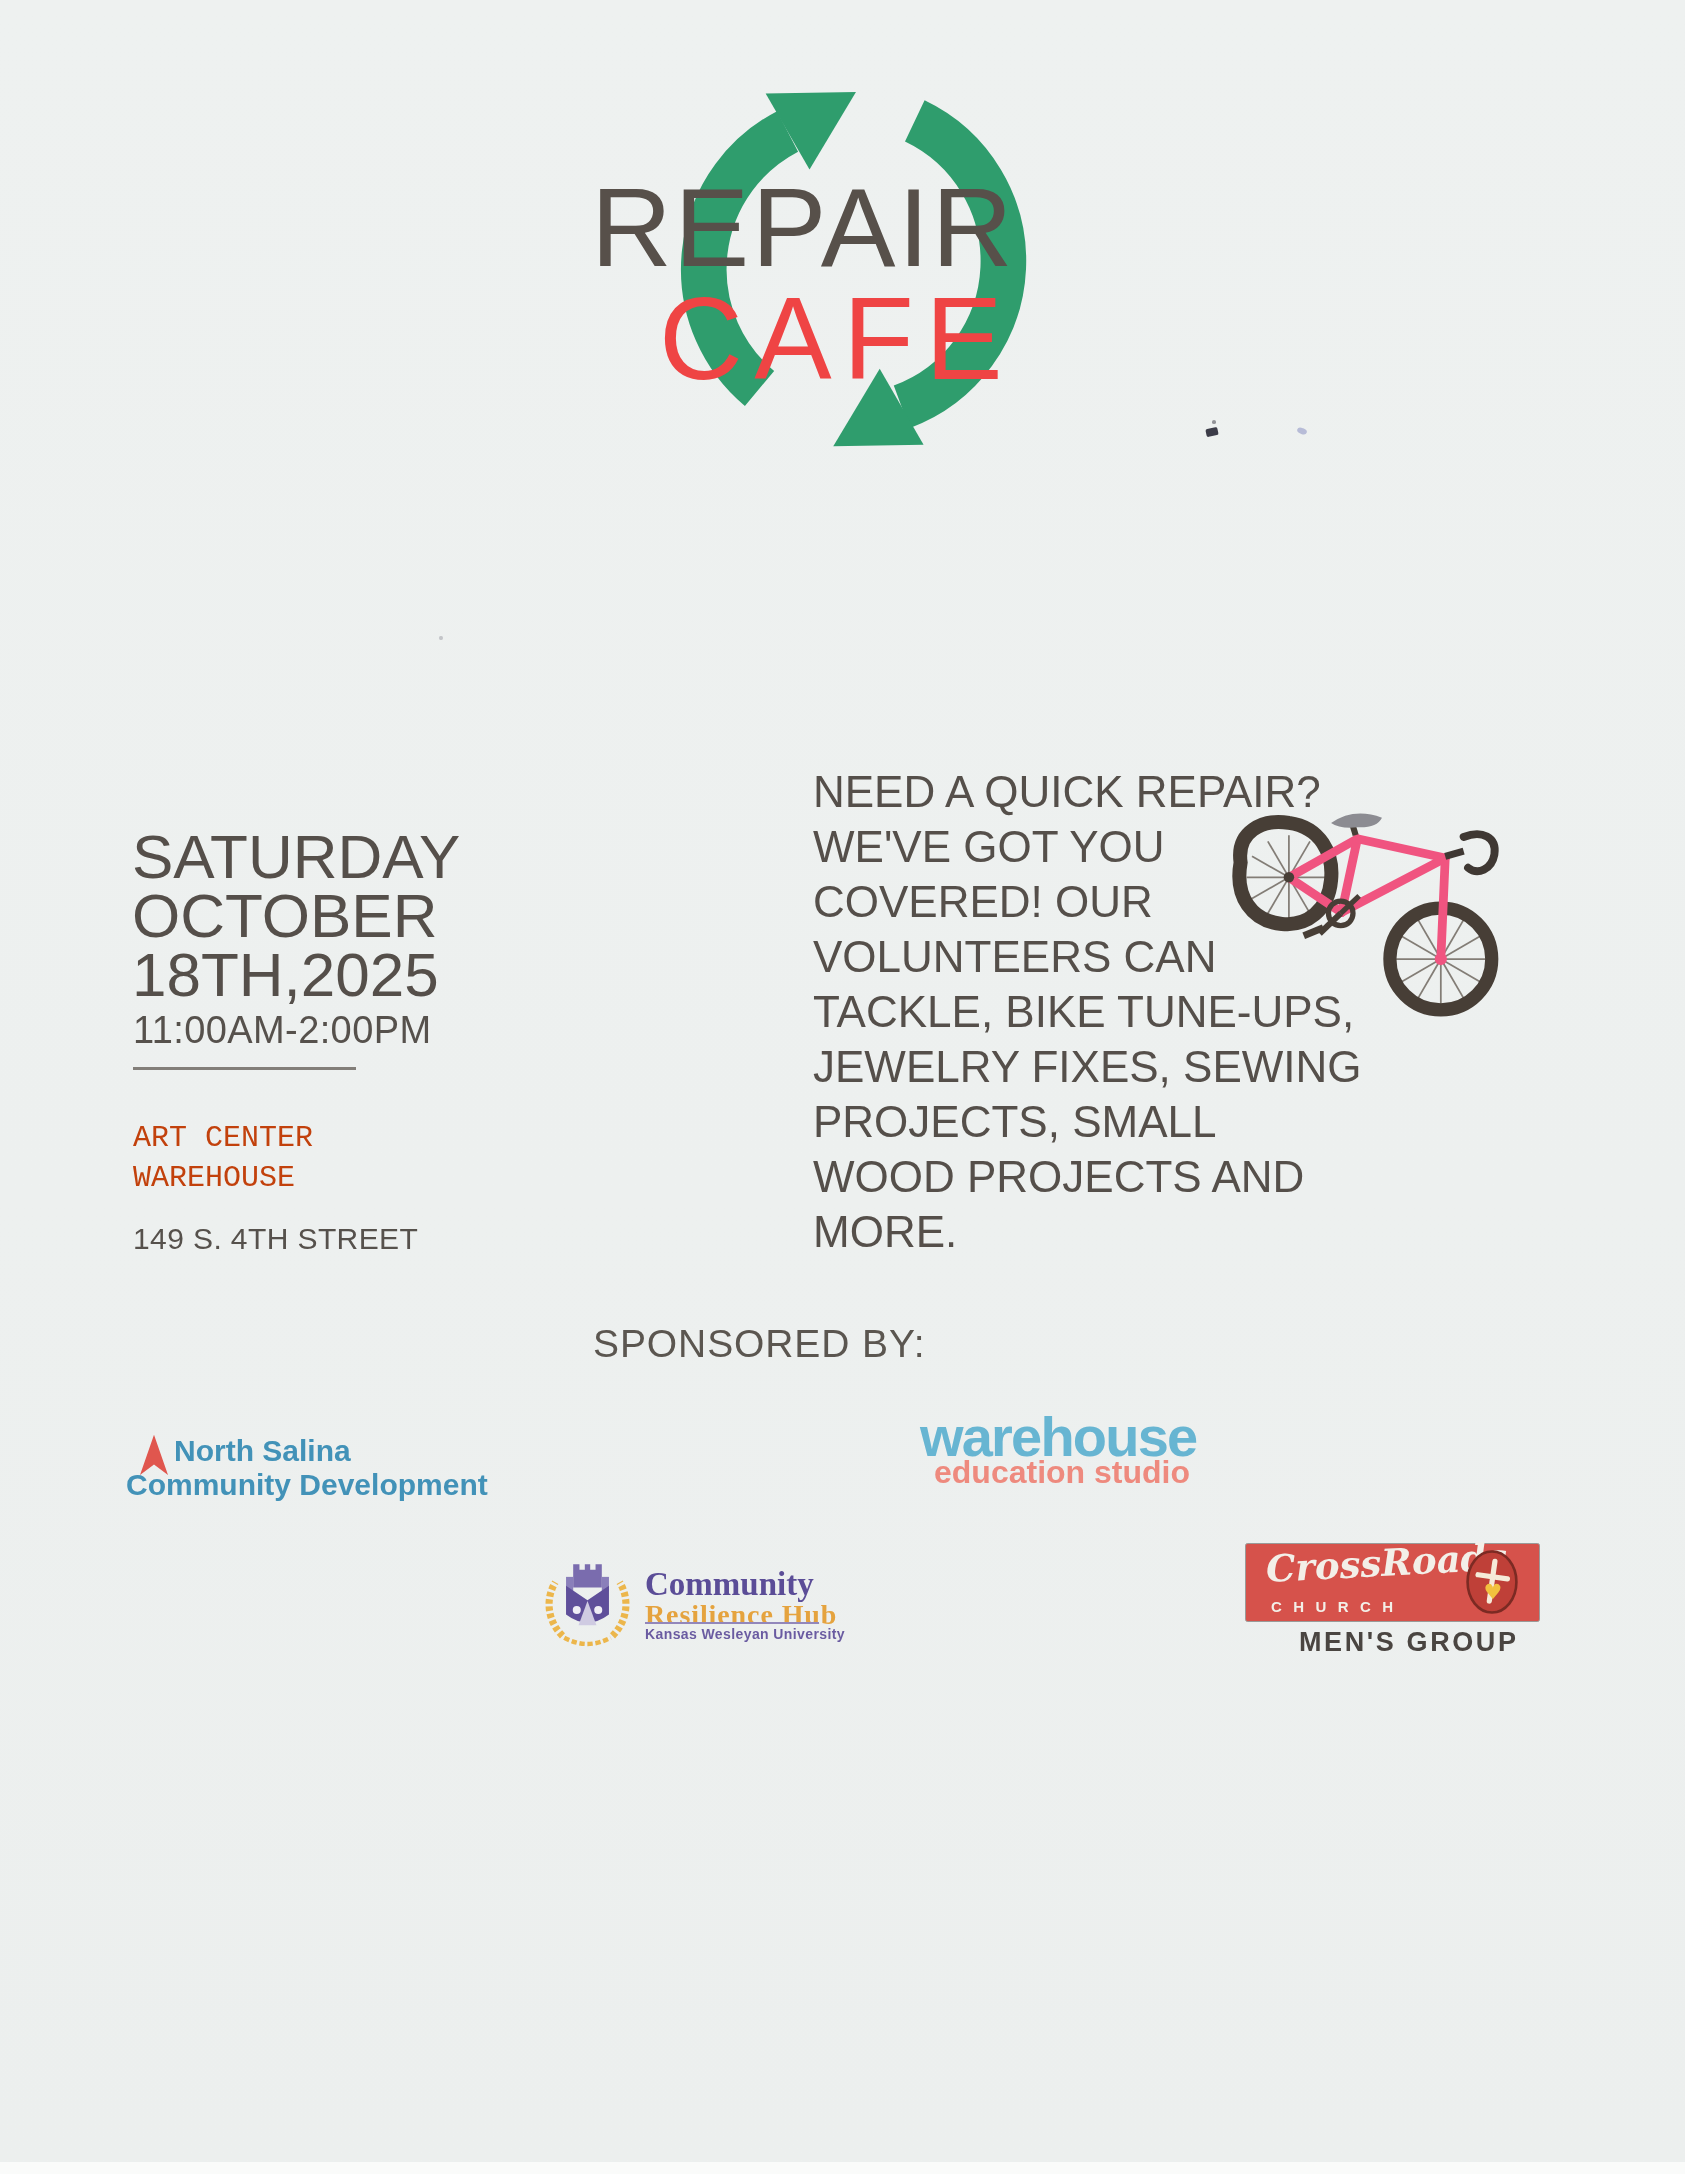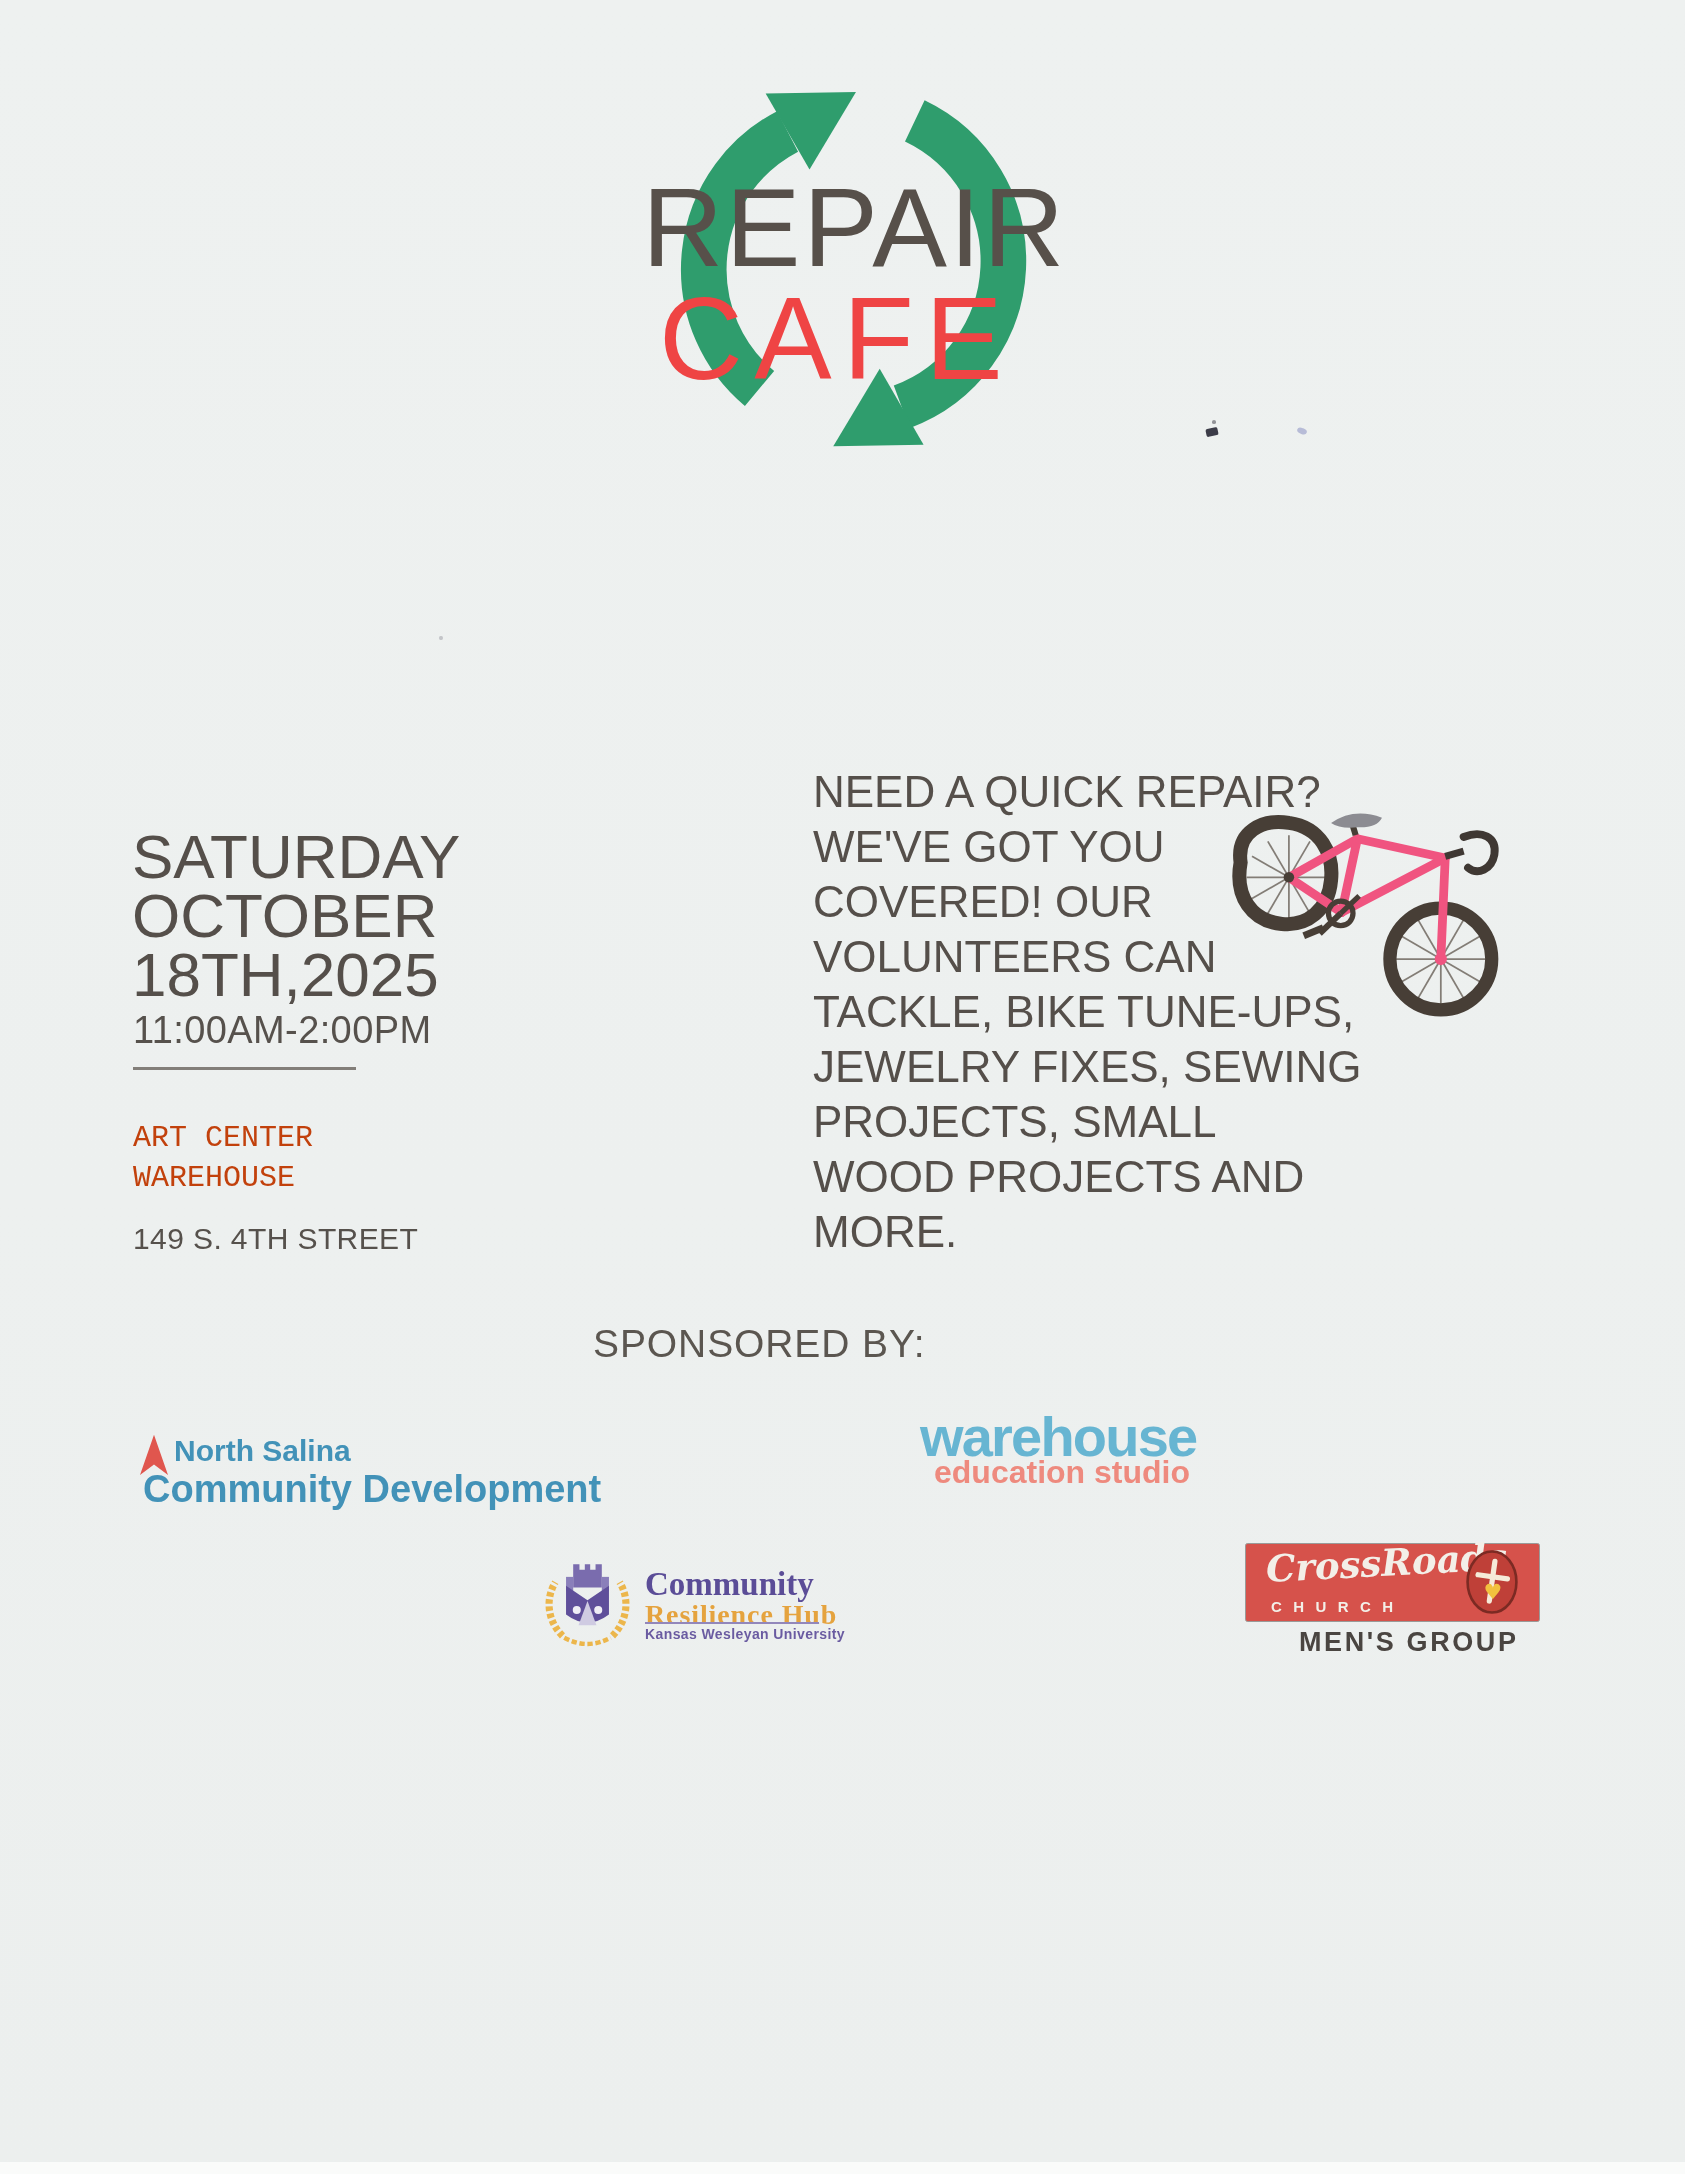--- a/index.html
+++ b/index.html
@@ -6,21 +6,21 @@
   body{
     width:1685px;height:2174px;position:relative;overflow:hidden;
     background:linear-gradient(180deg,#eef1f0 0%,#edf0ef 55%,#ecefee 100%);
     font-family:"Liberation Sans",sans-serif;color:#55504b;
   }
   .abs{position:absolute;}
   .pre{white-space:pre-line;}
 
   
   .logo-arrows{left:656px;top:68px;width:386px;height:404px;}
-  .logo-line1{left:591px;top:172px;width:527px;text-align:center;
+  .logo-line1{left:591px;top:172px;width:527px;text-align:left;
     font-size:112px;font-weight:400;letter-spacing:2.6px;color:#57504a;line-height:1;}
   .logo-line2{left:573px;top:281px;width:527px;text-align:center;
     font-size:116px;font-weight:400;letter-spacing:11.4px;color:#ef4444;line-height:1;}
 
   
   .date-block{left:132px;top:827px;font-size:62px;line-height:59px;letter-spacing:0px;color:#554f4a;}
   .time-line{left:133px;top:1009px;font-size:38px;letter-spacing:0.4px;color:#56514c;}
   .divider{left:133px;top:1067px;width:223px;height:2.6px;background:#6f6a64;opacity:.85;}
   .venue-block{left:133px;top:1118px;font-size:30px;line-height:40px;color:#c2410c;font-family:Liberation Mono, monospace;}
   .address-line{left:133px;top:1222px;font-size:30px;letter-spacing:0.4px;color:#56514c;}
@@ -30,21 +30,21 @@
 
   
   .bike{left:1201px;top:779px;width:369px;height:281px;}
 
   
   .sponsored{left:593px;top:1322px;font-size:39px;letter-spacing:0.9px;color:#5b5650;}
 
   
   .ns-arrow{left:138px;top:1433px;width:32px;height:42px;}
   .ns-line1{left:174px;top:1434px;font-size:30px;font-weight:700;color:#4292b8;}
-  .ns-line2{left:143px;top:1468px;font-size:38px;font-weight:700;color:#4292b8;}
+  .ns-line2{left:126px;top:1468px;font-size:30px;font-weight:700;color:#4292b8;}
 
   
   .wh-line1{left:920px;top:1404px;font-size:56px;font-weight:700;letter-spacing:-1.8px;color:#67b5d2;}
   .wh-line2{left:934px;top:1454px;font-size:32px;font-weight:700;color:#ee8a7e;}
 
   
   .crest{left:542px;top:1559px;width:91px;height:93px;}
   .crh-line1{left:645px;top:1566px;font-family:"Liberation Serif",serif;font-weight:700;
     font-size:33px;color:#5b4d97;}
   .crh-line2{left:645px;top:1599px;font-family:"Liberation Serif",serif;font-weight:700;

